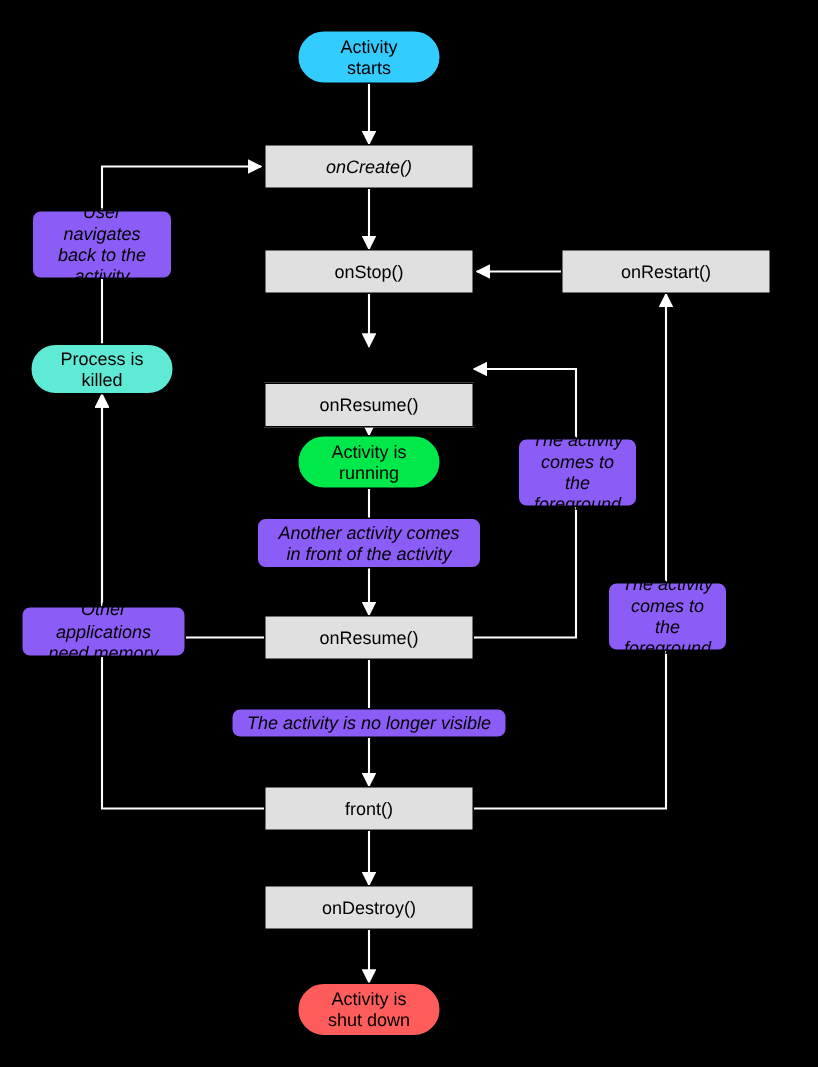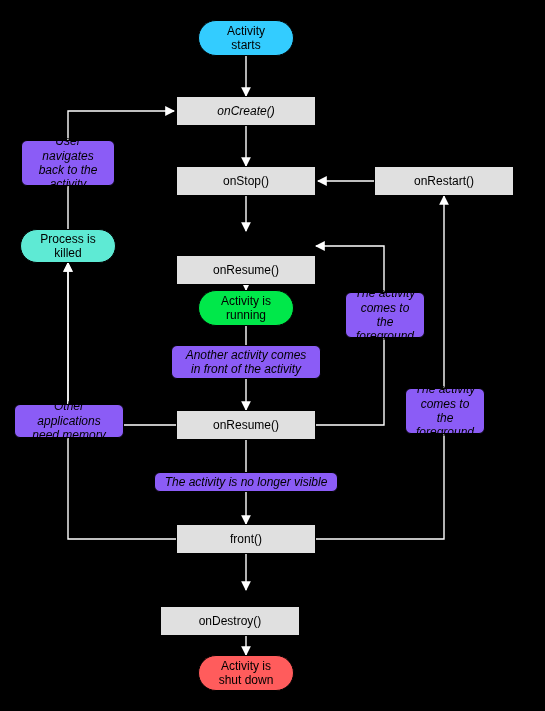--- a/index.html
+++ b/index.html
@@ -90,21 +90,21 @@
 <div class="node rect" style="left:176px; top:166px; width:140px; height:30px;">onStop()</div>
 
 <div class="node rect" style="left:176px; top:231px; width:140px; height:30px;margin-top:24px;">onResume()</div>
 
 <div class="node pill running" style="left:198px; top:290px; width:96px; height:36px;">Activity is<br>running</div>
 
 <div class="node rect" style="left:176px; top:410px; width:140px; height:30px;">onResume()</div>
 
 <div class="node rect" style="left:176px; top:524px; width:140px; height:30px;">front()</div>
 
-<div class="node rect" style="left:160px; top:590px; width:140px; height:30px;margin-top:16px;">onDestroy()</div>
+<div class="node rect" style="left:176px; top:590px; width:140px; height:30px;">onDestroy()</div>
 
 <div class="node pill shutdown" style="left:198px; top:655px; width:96px; height:36px;">Activity is<br>shut down</div>
 
 <div class="node rect" style="left:374px; top:166px; width:140px; height:30px;">onRestart()</div>
 
 <div class="node pill killed" style="left:20px; top:229px; width:96px; height:34px;">Process is<br>killed</div>
 
 <div class="node note" style="left:21px; top:140px; width:94px; height:46px;">User navigates<br>back to the<br>activity</div>
 
 <div class="node note" style="left:171px; top:345px; width:150px; height:34px;">Another activity comes<br>in front of the activity</div>

